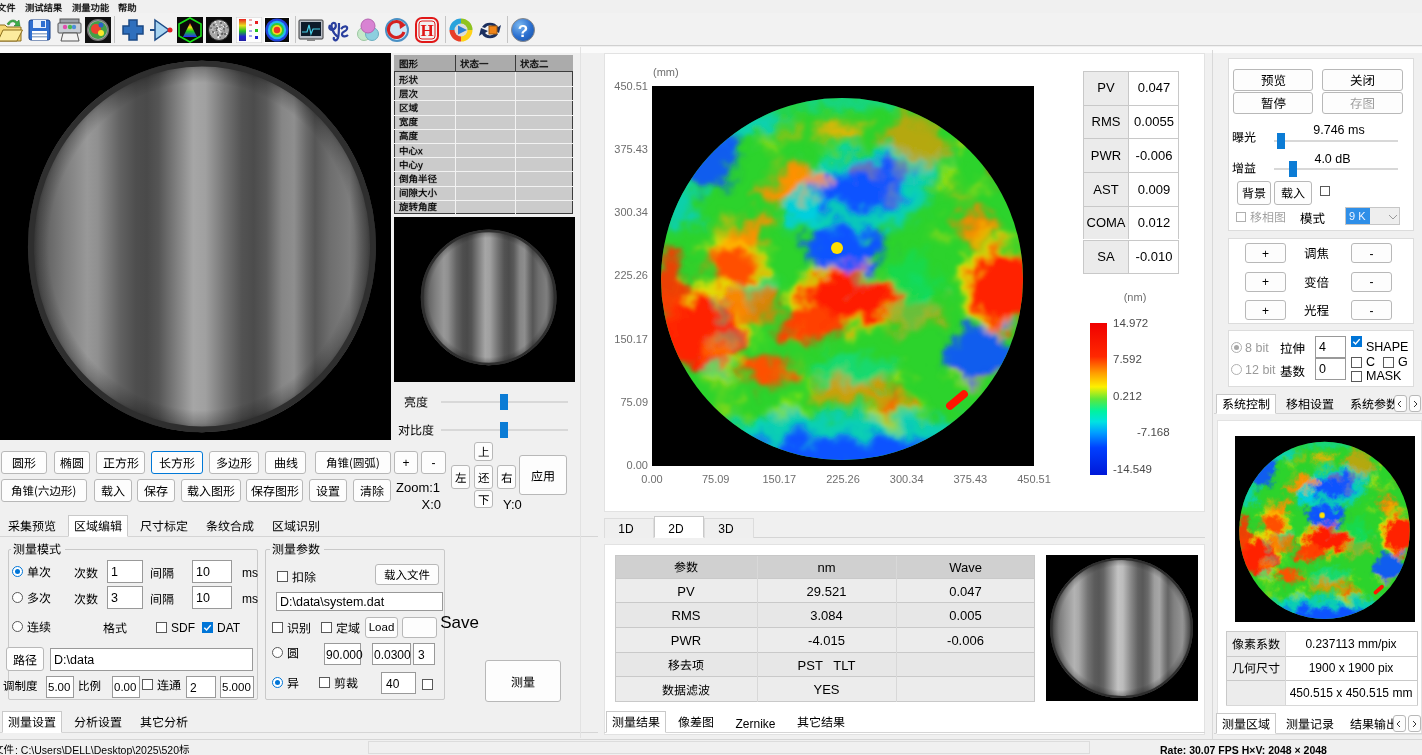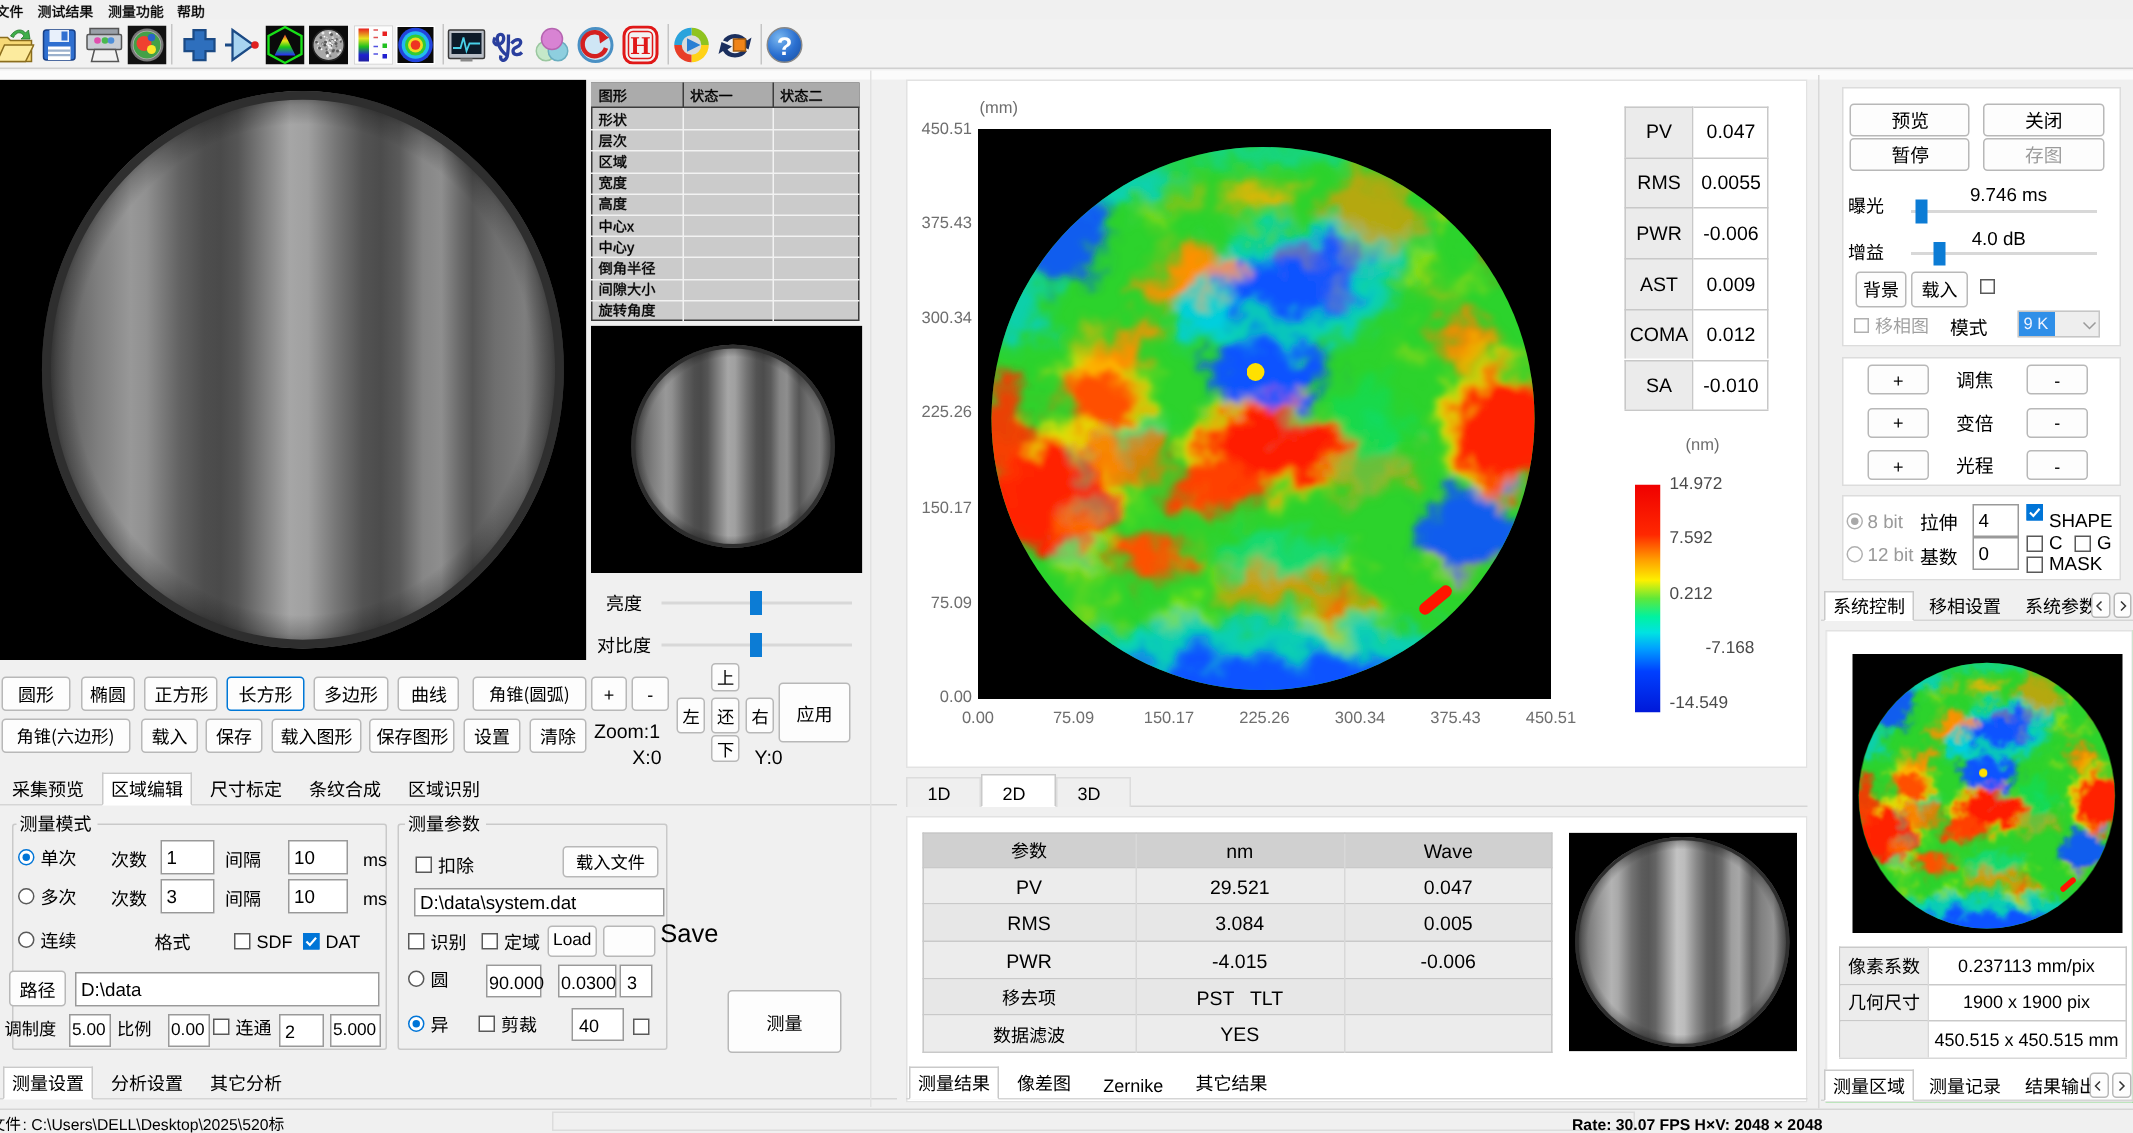--- a/index.html
+++ b/index.html
@@ -1774,12 +1774,12 @@
   </div>
 <div style="position:absolute;top:744.5px;font-size:10.5px;color:#000000;line-height:10.5px;white-space:pre;font-family:'Liberation Sans',sans-serif;left:15.0px;">: C:\Users\DELL\Desktop\2025\520</div>
 <div style="position:absolute;left:179.0px;top:743.5px">
     <svg width="10.5" height="10.5" viewBox="0 -880 1000 1000" style="overflow:visible;display:block" fill="#000000">
       <g transform="scale(1,-1)">
         <use href="#g6807" x="0"></use>
       </g>
     </svg>
   </div>
 <div style="position:absolute;left:368px;top:741px;width:722px;height:13px;border:1px solid #dcdcdc"></div>
-<div style="position:absolute;top:744.5px;font-size:10.5px;color:#000000;line-height:10.5px;white-space:pre;font-family:'Liberation Sans',sans-serif;font-weight:bold;left:1048px;">Rate: 30.07 FPS H×V: 2048 × 2048</div>
+<div style="position:absolute;top:744.5px;font-size:10.5px;color:#000000;line-height:10.5px;white-space:pre;font-family:'Liberation Sans',sans-serif;font-weight:bold;left:1160px;text-decoration:underline;">Rate: 30.07 FPS H×V: 2048 × 2048</div>
 </body></html>

